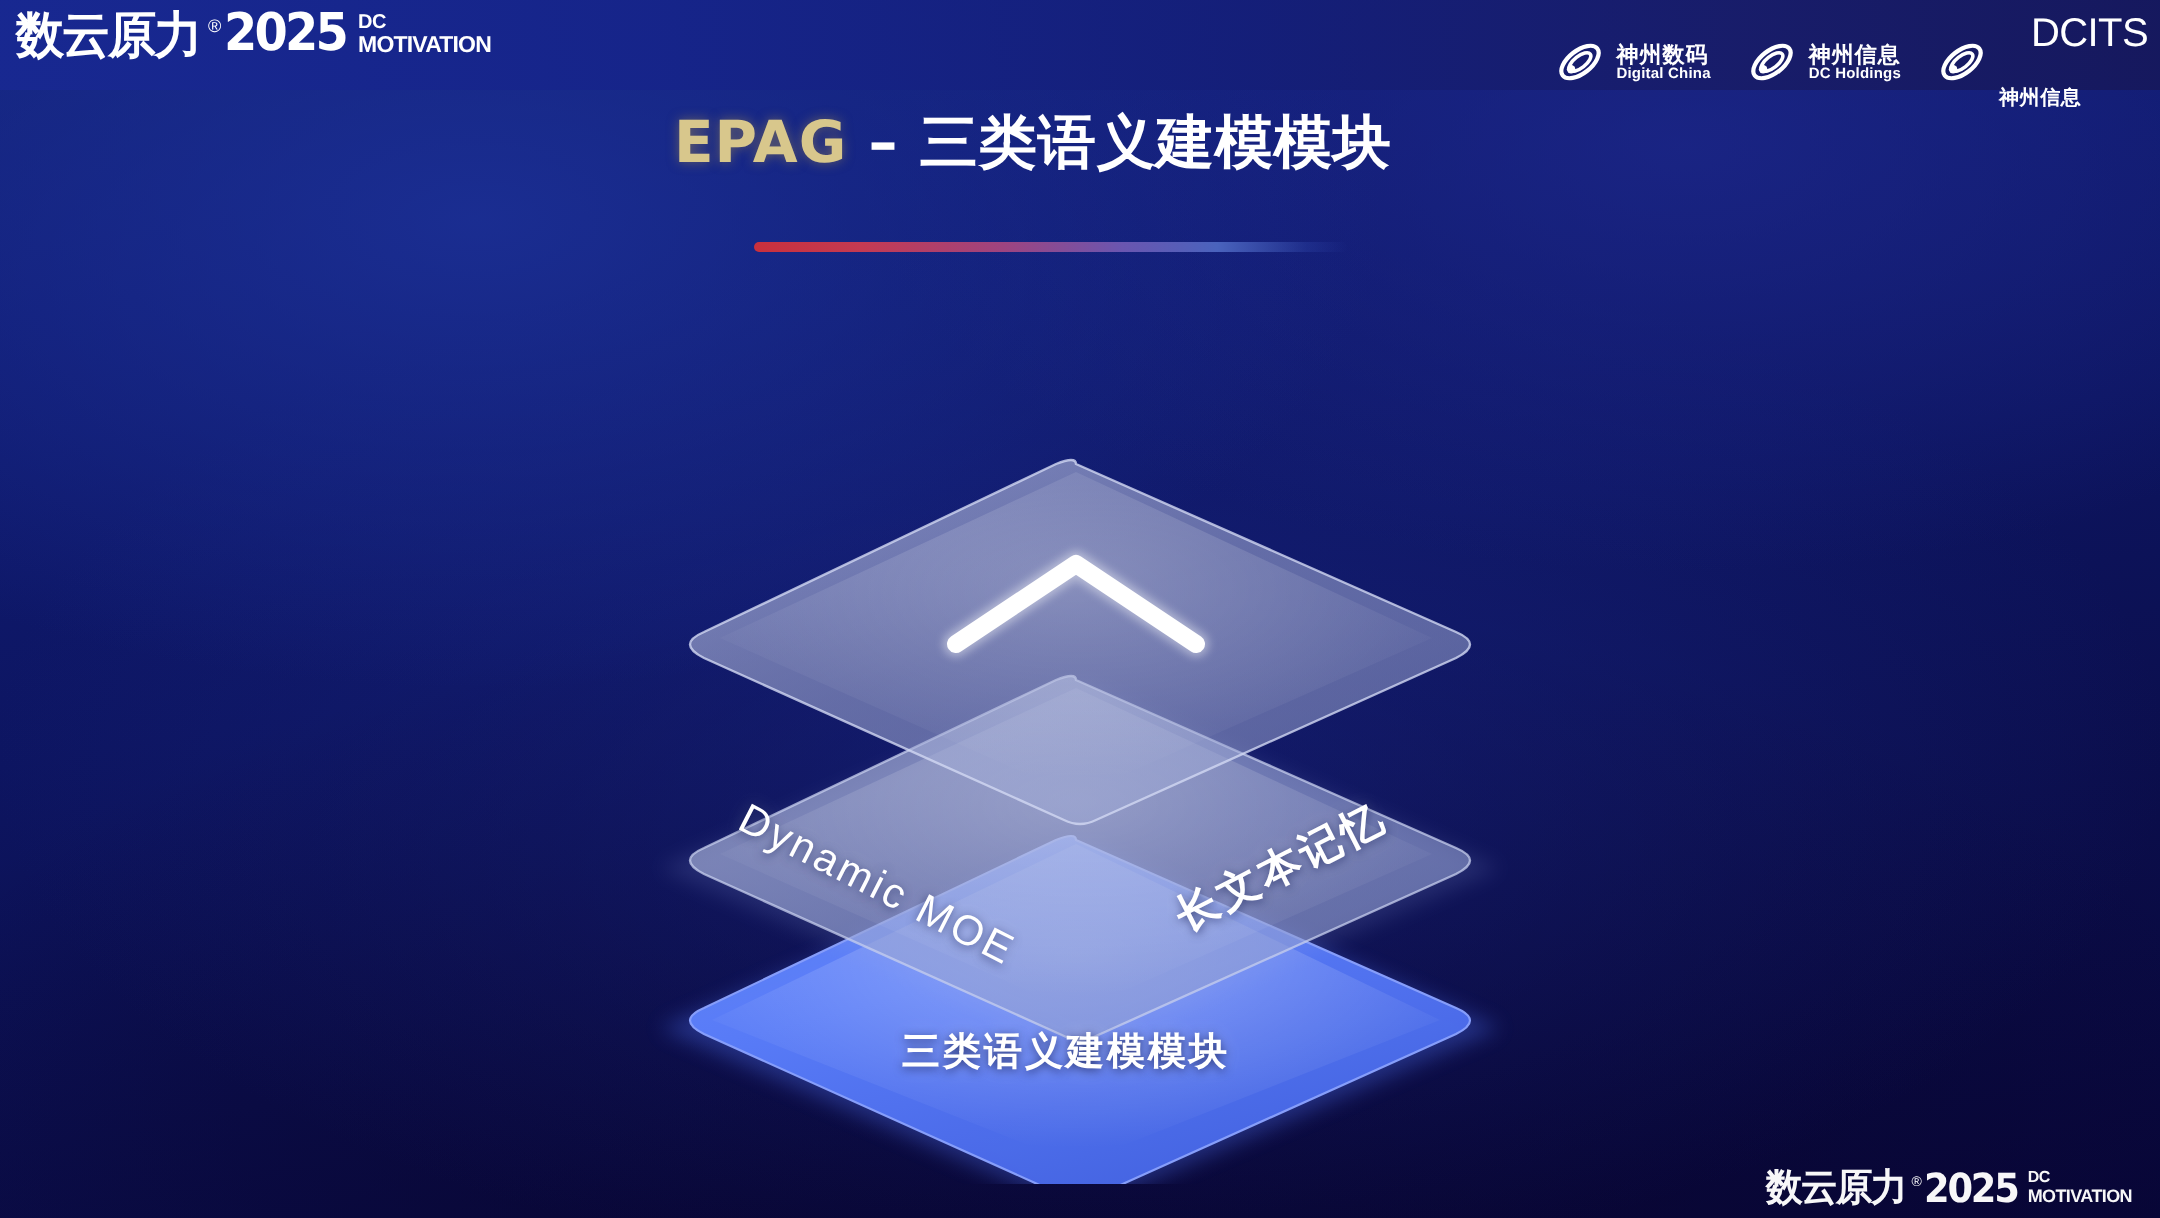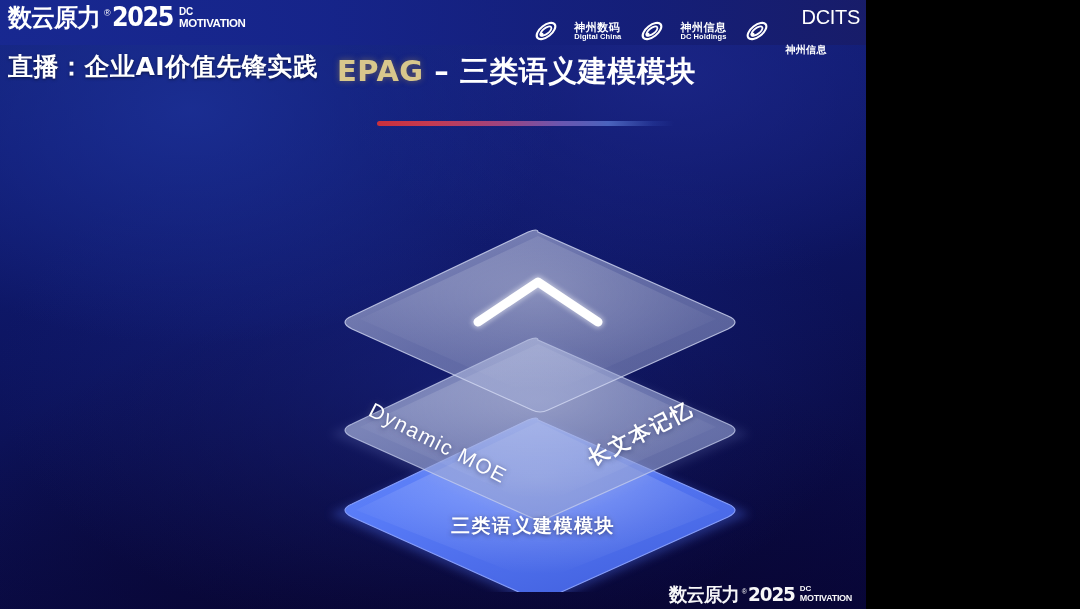--- a/index.html
+++ b/index.html
@@ -2,21 +2,21 @@
 <html><head>
 <meta charset="utf-8">
 <style>
   html, body {
     margin: 0;
     padding: 0;
     background: #000;
   }
   #stage {
     position: relative;
-    width: 866px;
+    width: 1080px;
     height: 609px;
     overflow: hidden;
     font-family: "Liberation Sans", "DejaVu Sans", sans-serif;
     background:
       radial-gradient(ellipse 60% 55% at 22% 18%, rgba(28,48,150,0.85) 0%, rgba(16,28,110,0.0) 70%),
       radial-gradient(ellipse 55% 50% at 78% 12%, rgba(30,40,140,0.70) 0%, rgba(14,22,95,0.0) 70%),
       radial-gradient(ellipse 70% 60% at 50% 62%, rgba(26,38,132,0.55) 0%, rgba(10,12,70,0.0) 72%),
       radial-gradient(ellipse 90% 80% at 50% 105%, rgba(8,5,48,0.95) 0%, rgba(9,10,60,0.0) 70%),
       linear-gradient(170deg, #14257e 0%, #101c74 20%, #0d1561 48%, #0b0e4c 72%, #080638 100%);
   }
@@ -112,21 +112,21 @@
     position: absolute;
     right: 6px; top: 7px;
     display: flex;
     align-items: center;
     gap: 18px;
     z-index: 9;
   }
   .partner {
     display: flex;
     align-items: center;
-    gap: 15px;
+    gap: 5px;
   }
   .partner-mark {
     width: 26px; height: 26px;
     flex: 0 0 26px;
   }
   .partner-text {
     display: flex;
     flex-direction: column;
     line-height: 1.05;
   }
@@ -318,21 +318,20 @@
   <div class="brand-logo">
     <span class="brand-cn">数云原力</span>
     <span class="brand-reg">®</span>
     <span class="brand-year">2025</span>
     <span class="brand-dc">
       <span class="brand-dc-top">DC</span>
       <span class="brand-dc-bot">MOTIVATION</span>
     </span>
   </div>
 
-  <div class="live-title">直播：企业AI价值先锋实践</div>
 
   <div class="partner-logos">
 
     <div class="partner">
       <span class="partner-mark">
         <svg viewBox="0 0 32 32" width="26" height="26">
           <ellipse cx="16" cy="16" rx="13.5" ry="7" fill="none" stroke="#ffffff" stroke-width="2.6" transform="rotate(-38 16 16)"></ellipse>
           <ellipse cx="16" cy="16" rx="8" ry="3.6" fill="none" stroke="#ffffff" stroke-width="2.2" transform="rotate(-38 16 16)"></ellipse>
           <circle cx="10.5" cy="20.5" r="2.6" fill="#ffffff"></circle>
         </svg>

